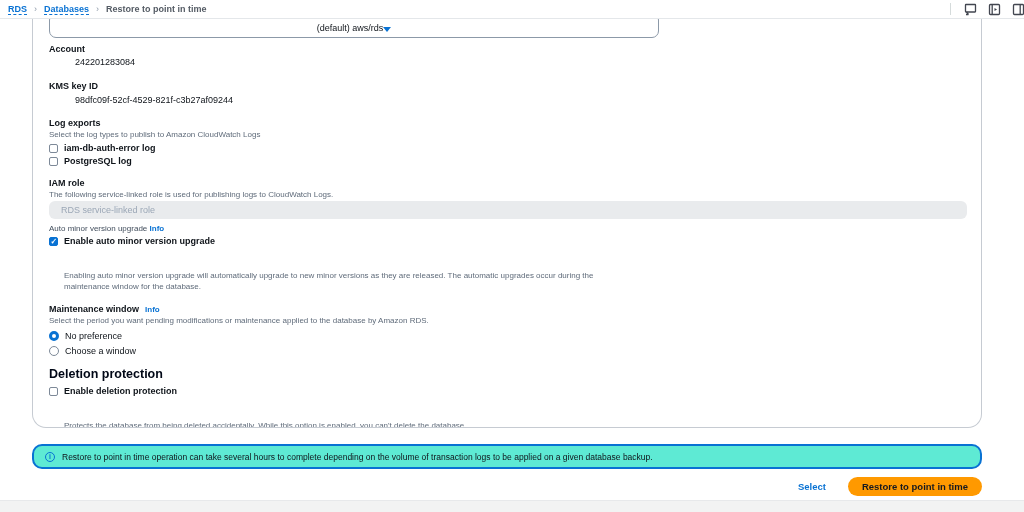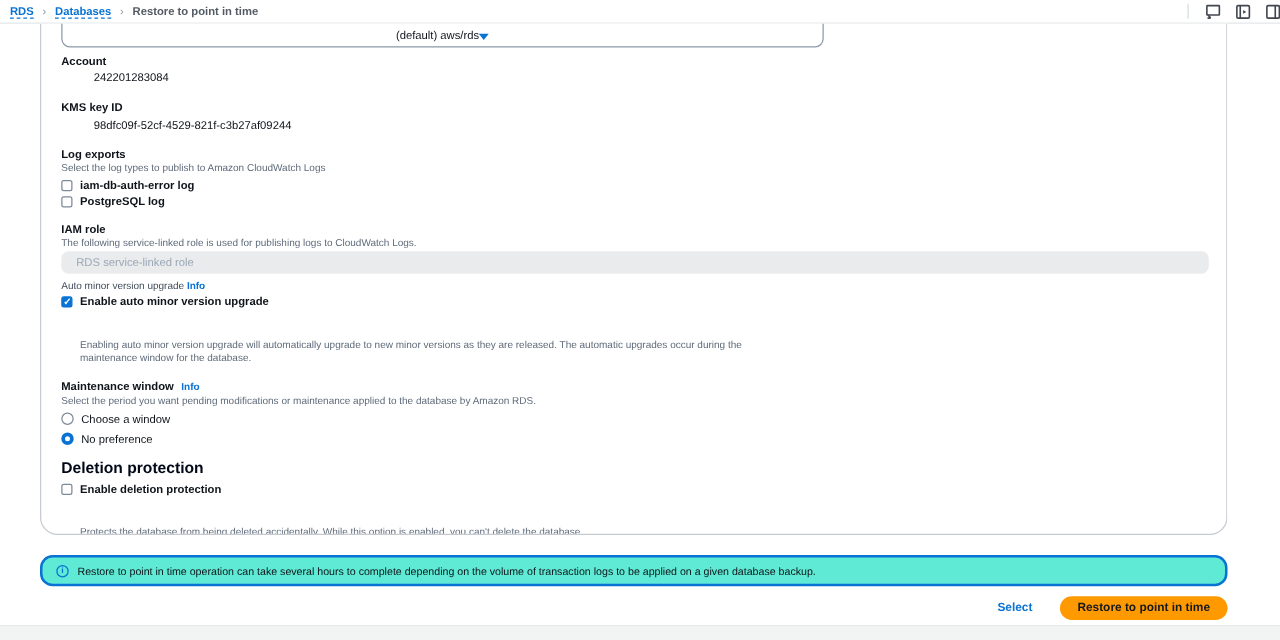--- a/index.html
+++ b/index.html
@@ -169,27 +169,27 @@
       <span class="cb checked"></span>
       <span class="cb-label">Enable auto minor version upgrade</span>
     </div>
     <div class="desc indent-desc">Enabling auto minor version upgrade will automatically upgrade to new minor versions as they are released. The automatic upgrades occur during the maintenance window for the database.</div>
 
     <div class="label mw-label">
       <span>Maintenance window</span>
       <span class="info-link">Info</span>
     </div>
     <div class="desc">Select the period you want pending modifications or maintenance applied to the database by Amazon RDS.</div>
+    <div class="radio-row radio-row-2">
+      <span class="radio selected"></span>
+      <span class="radio-label">No preference</span>
+    </div>
     <div class="radio-row radio-row-1">
       <span class="radio"></span>
       <span class="radio-label">Choose a window</span>
-    </div>
-    <div class="radio-row radio-row-2">
-      <span class="radio selected"></span>
-      <span class="radio-label">No preference</span>
     </div>
 
     <h2 class="section-heading del-heading">Deletion protection</h2>
     <div class="cb-row del-row">
       <span class="cb"></span>
       <span class="cb-label">Enable deletion protection</span>
     </div>
     <div class="desc indent-desc">Protects the database from being deleted accidentally. While this option is enabled, you can't delete the database.</div>
 
   </main>

